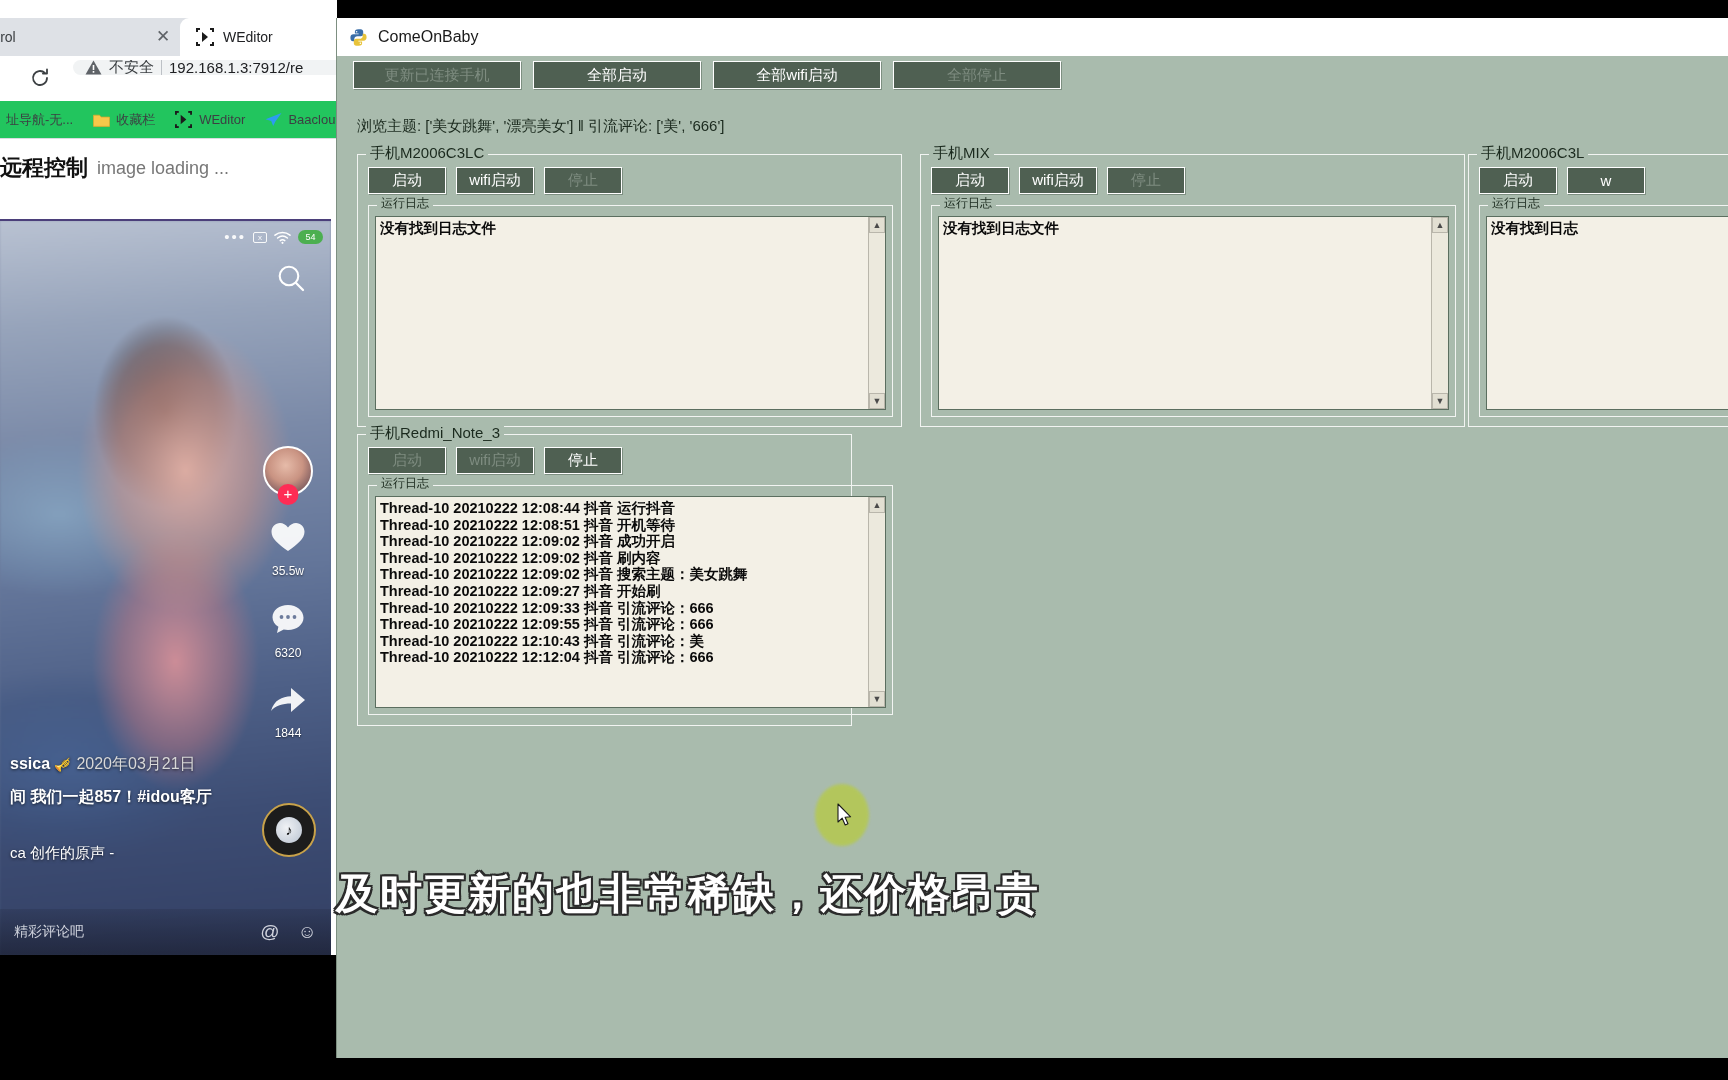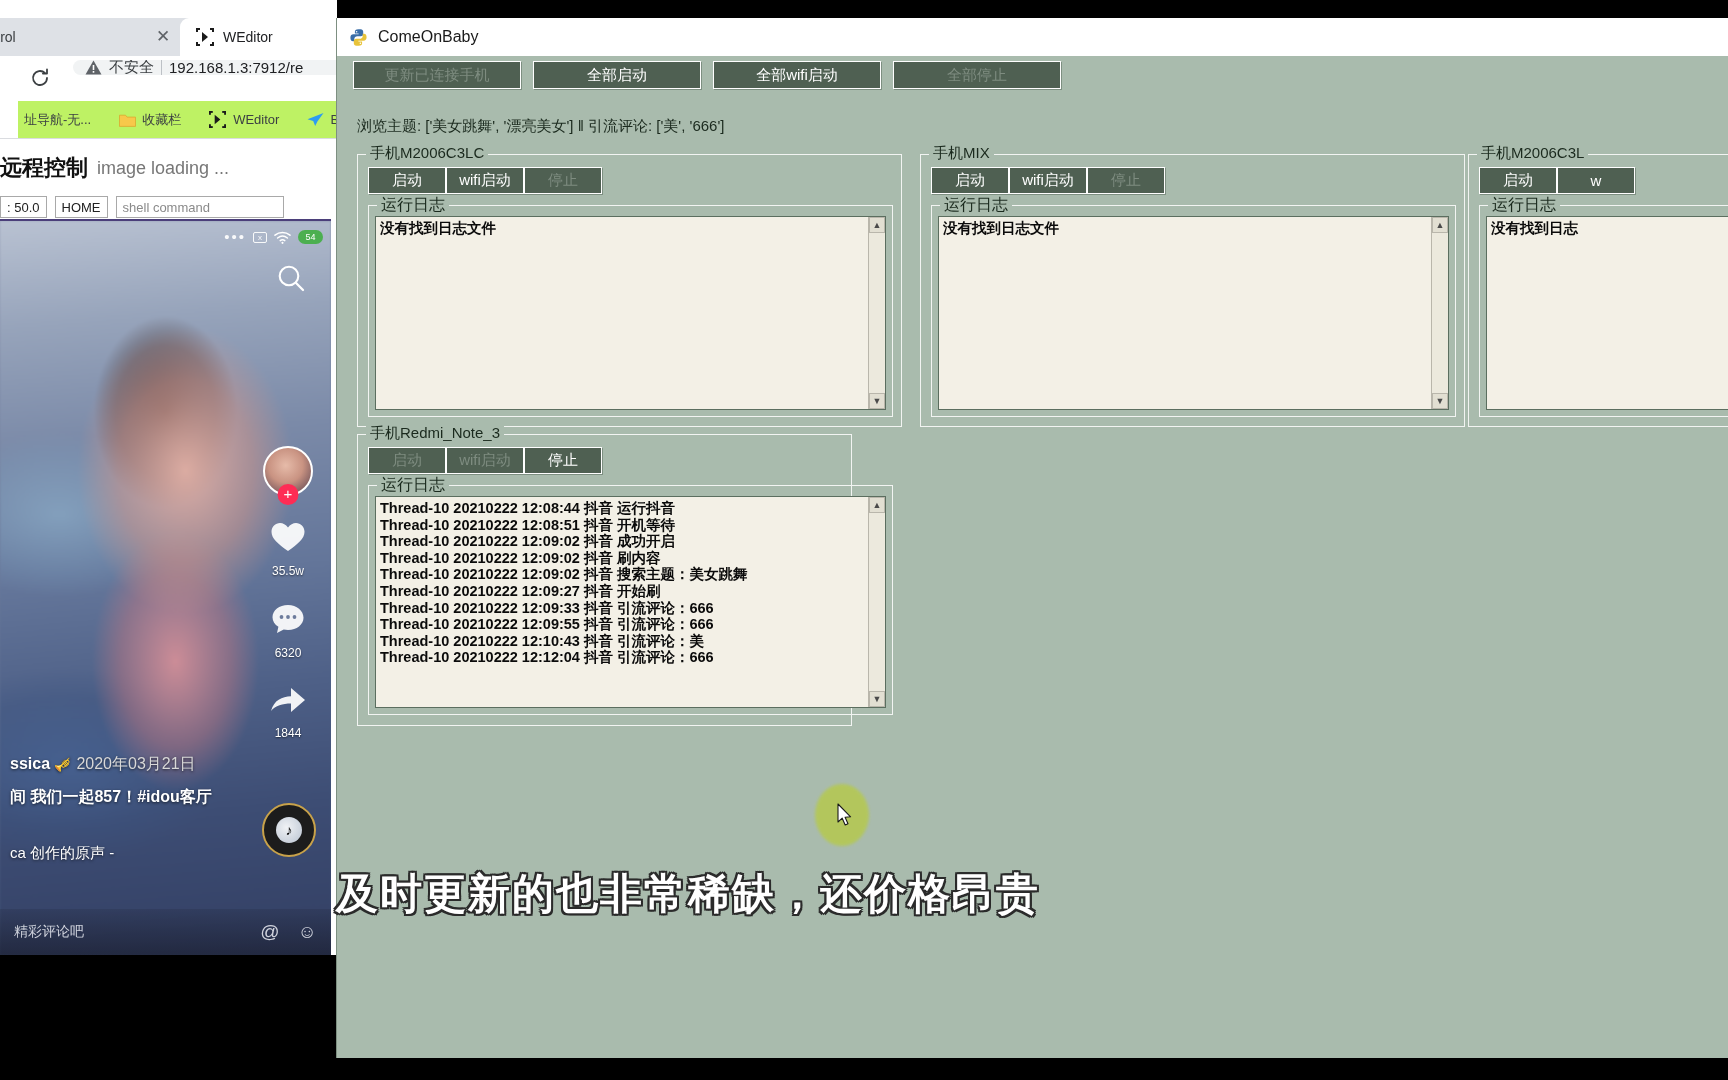--- a/index.html
+++ b/index.html
@@ -55,22 +55,22 @@
     position: absolute; left: 73px; top: 60px; width: 330px; height: 15px;
     background: #f1f3f4; border-radius: 17px; display: flex; align-items: center;
     padding-left: 12px; gap: 7px; overflow: hidden;
   }
   .warn-tri { width: 17px; height: 17px; flex: none; }
   .notsecure { font-size: 15px; color: #3c4043; white-space: nowrap; }
   .omni-sep { width: 1px; height: 17px; background: #bdc1c6; flex: none; }
   .omni-url { font-size: 15px; color: #202124; white-space: nowrap; }
 
   .br-bookmarks {
-    position: absolute; left: 18px; top: 101px; width: 337px; height: 37px;
-    background: #bef264; display: flex; align-items: center; gap: 16px;
+    position: absolute; left: 0; top: 101px; width: 337px; height: 37px;
+    background: #22c55e; display: flex; align-items: center; gap: 8px;
   }
   .bm {
     display: flex; align-items: center; gap: 6px; padding: 4px 6px;
     font-size: 13px; color: #3c4043; white-space: nowrap;
   }
   .folder-ic { width: 17px; height: 14px; flex: none; }
   .plane-ic { width: 17px; height: 15px; flex: none; }
 
   .br-divider {
     position: absolute; left: 0; top: 138px; width: 337px; height: 1px;
@@ -204,33 +204,33 @@
     position: absolute; left: 356px; top: 98px;
     font-size: 15px; color: #1b2a1e; white-space: nowrap;
   }
 
   
   .grp { position: absolute; border: 1px solid #f2f4f2; }
   .grp > .glabel {
     position: absolute; top: -11px; left: 8px; padding: 0 4px;
     background: #a9bbad; font-size: 15px; color: #1b2a1e; white-space: nowrap;
   }
-  .btnrow { position: absolute; left: 10px; top: 12px; display: flex; }
+  .btnrow { position: absolute; left: 10px; top: 12px; display: flex; gap: 10px; }
   .pbtn {
     width: 78px; height: 27px; background: #4f6052; border: 1px solid #ffffff;
     box-shadow: 1px 1px 0 #7d8f81;
     color: #ffffff; font-size: 15px;
     display: flex; align-items: center; justify-content: center;
   }
   .pbtn.disabled { color: #7e8c80; }
 
   .loggrp { position: absolute; border: 1px solid #f2f4f2; }
   .loggrp > .glabel {
     position: absolute; top: -11px; left: 8px; padding: 0 4px;
-    background: #a9bbad; font-size: 16px; color: #1b2a1e;
+    background: #a9bbad; font-size: 12px; color: #1b2a1e;
   }
   .logbox {
     position: absolute; left: 6px; top: 10px; right: 6px; bottom: 6px;
     background: #f3f0e6; border: 1px solid #5b6e5f;
     overflow: hidden;
   }
   .logtext {
     position: absolute; left: 4px; top: 3px; right: 20px;
     font-size: 14.5px; color: #0b0b0b; line-height: 16.6px; white-space: pre; font-weight: bold;
   }
@@ -363,25 +363,20 @@
         <span>Baaclou</span>
       </div>
     </div>
     <div class="br-divider"></div>
 
     <div class="page-head">
       <span class="t1">远程控制</span>
       <span class="t2">image loading ...</span>
     </div>
 
-    <div class="ctrl-row">
-      <div class="ctrl-box">: 50.0</div>
-      <div class="ctrl-box">HOME</div>
-      <div class="ctrl-box ph" style="width:168px">shell command</div>
-    </div>
 
     <div class="phone">
       <div class="ph-bgimg"></div>
 
       <div class="ph-statusbar">
         <span class="ph-dots">•••</span>
         <span class="ph-sq">x</span>
         <span class="ph-wifi">
           <svg width="17" height="13" viewBox="0 0 17 13">
             <path d="M1 4.2A12 12 0 0 1 16 4.2" stroke="#fff" stroke-width="1.5" fill="none" stroke-linecap="round"></path>

